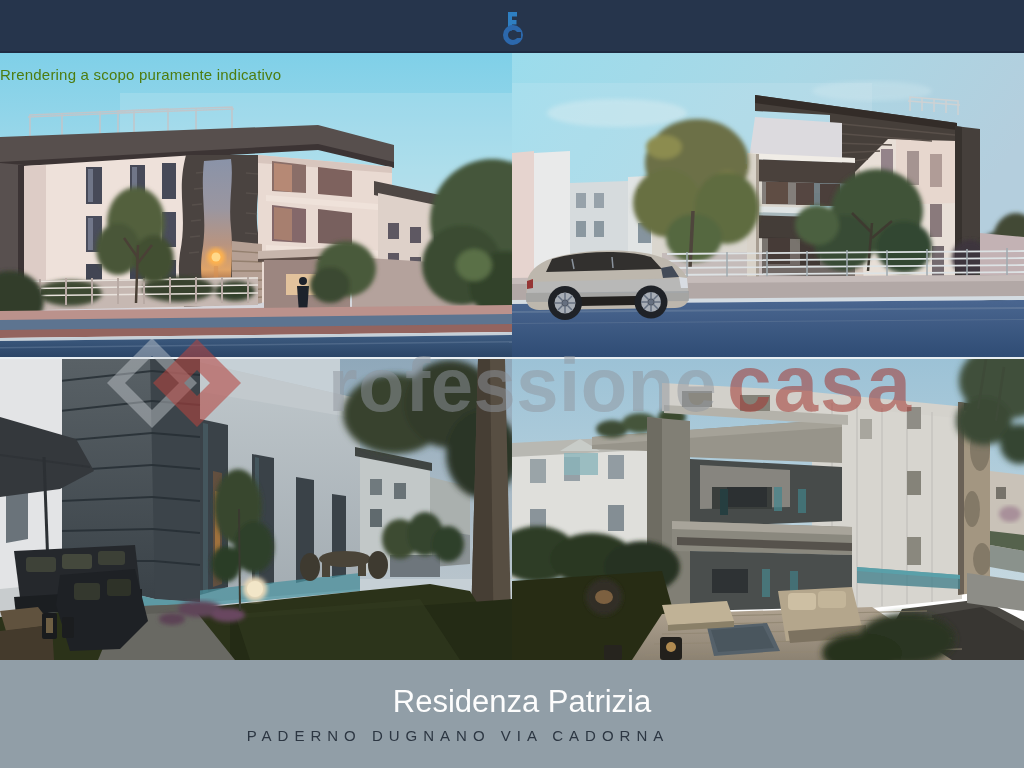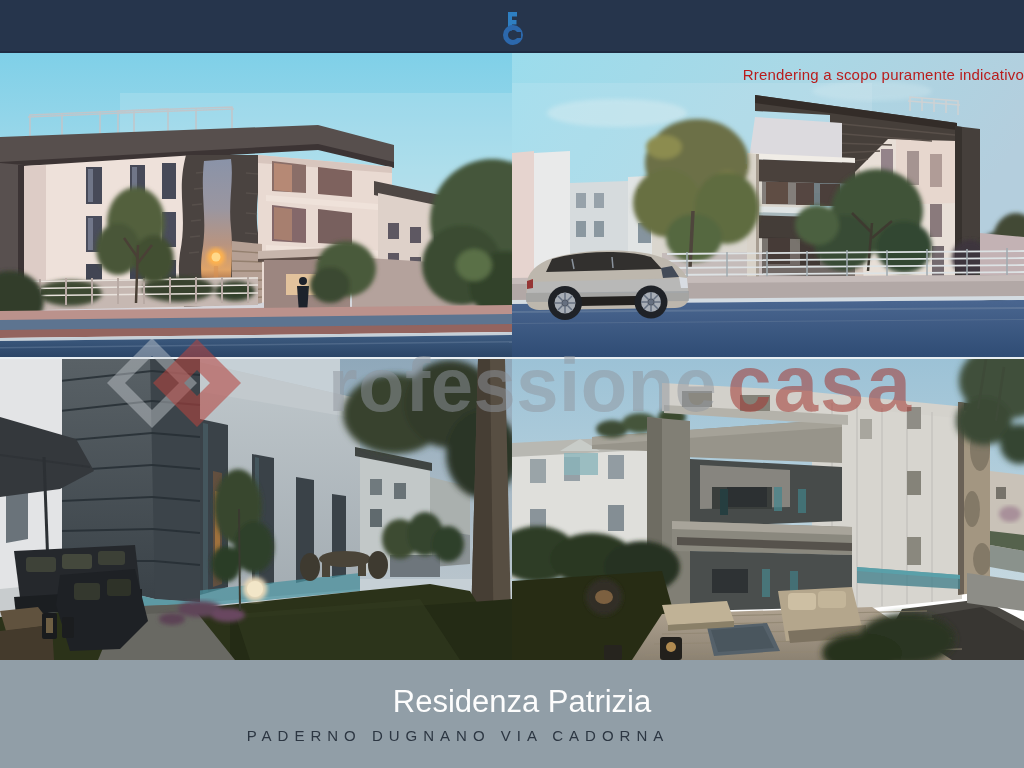--- a/index.html
+++ b/index.html
@@ -637,21 +637,21 @@
   </g>
 
   <g filter="url(#brb3)">
     <ellipse cx="495" cy="22" rx="48" ry="38" fill="#41503a"></ellipse>
     <ellipse cx="472" cy="62" rx="28" ry="24" fill="#3a4a36"></ellipse>
     <ellipse cx="508" cy="85" rx="20" ry="20" fill="#344431"></ellipse>
   </g>
   <path d="M474 0 L466 50 M492 8 L484 62" stroke="#3e4a38" stroke-width="2.5" fill="none"></path>
 </svg>
 
-<div class="abs" style="left:0;top:66px;width:1024px;text-align:right;color:#b91c1c;font-size:15px;letter-spacing:0.2px;">Rrendering a scopo puramente indicativo</div>
+<div class="abs" style="left:0;top:66px;width:1024px;text-align:left;color:#4d7c0f;font-size:15px;letter-spacing:0.2px;">Rrendering a scopo puramente indicativo</div>
 
 <svg class="abs" style="left:0;top:330px;" width="1024" height="120" viewBox="0 0 1024 120">
 
   <path d="M152 8 L197 53 L152 98 L107 53 Z M152 26 L179 53 L152 80 L125 53 Z" fill="#ccd2d6" fill-opacity="0.44" fill-rule="evenodd"></path>
 
   <path d="M197 9 L241 53 L197 97 L153 53 Z M197 40 L210 53 L197 66 L184 53 Z" fill="#b5443e" fill-opacity="0.56" fill-rule="evenodd"></path>
 
   <text x="328" y="81" font-family="Liberation Sans, sans-serif" font-weight="bold" font-size="76" fill="#8f959d" fill-opacity="0.5" letter-spacing="0.5">rofessione</text>
   <text x="727" y="81" font-family="Liberation Sans, sans-serif" font-weight="bold" font-size="80" fill="#a23833" fill-opacity="0.55" letter-spacing="2">casa</text>
 </svg>

